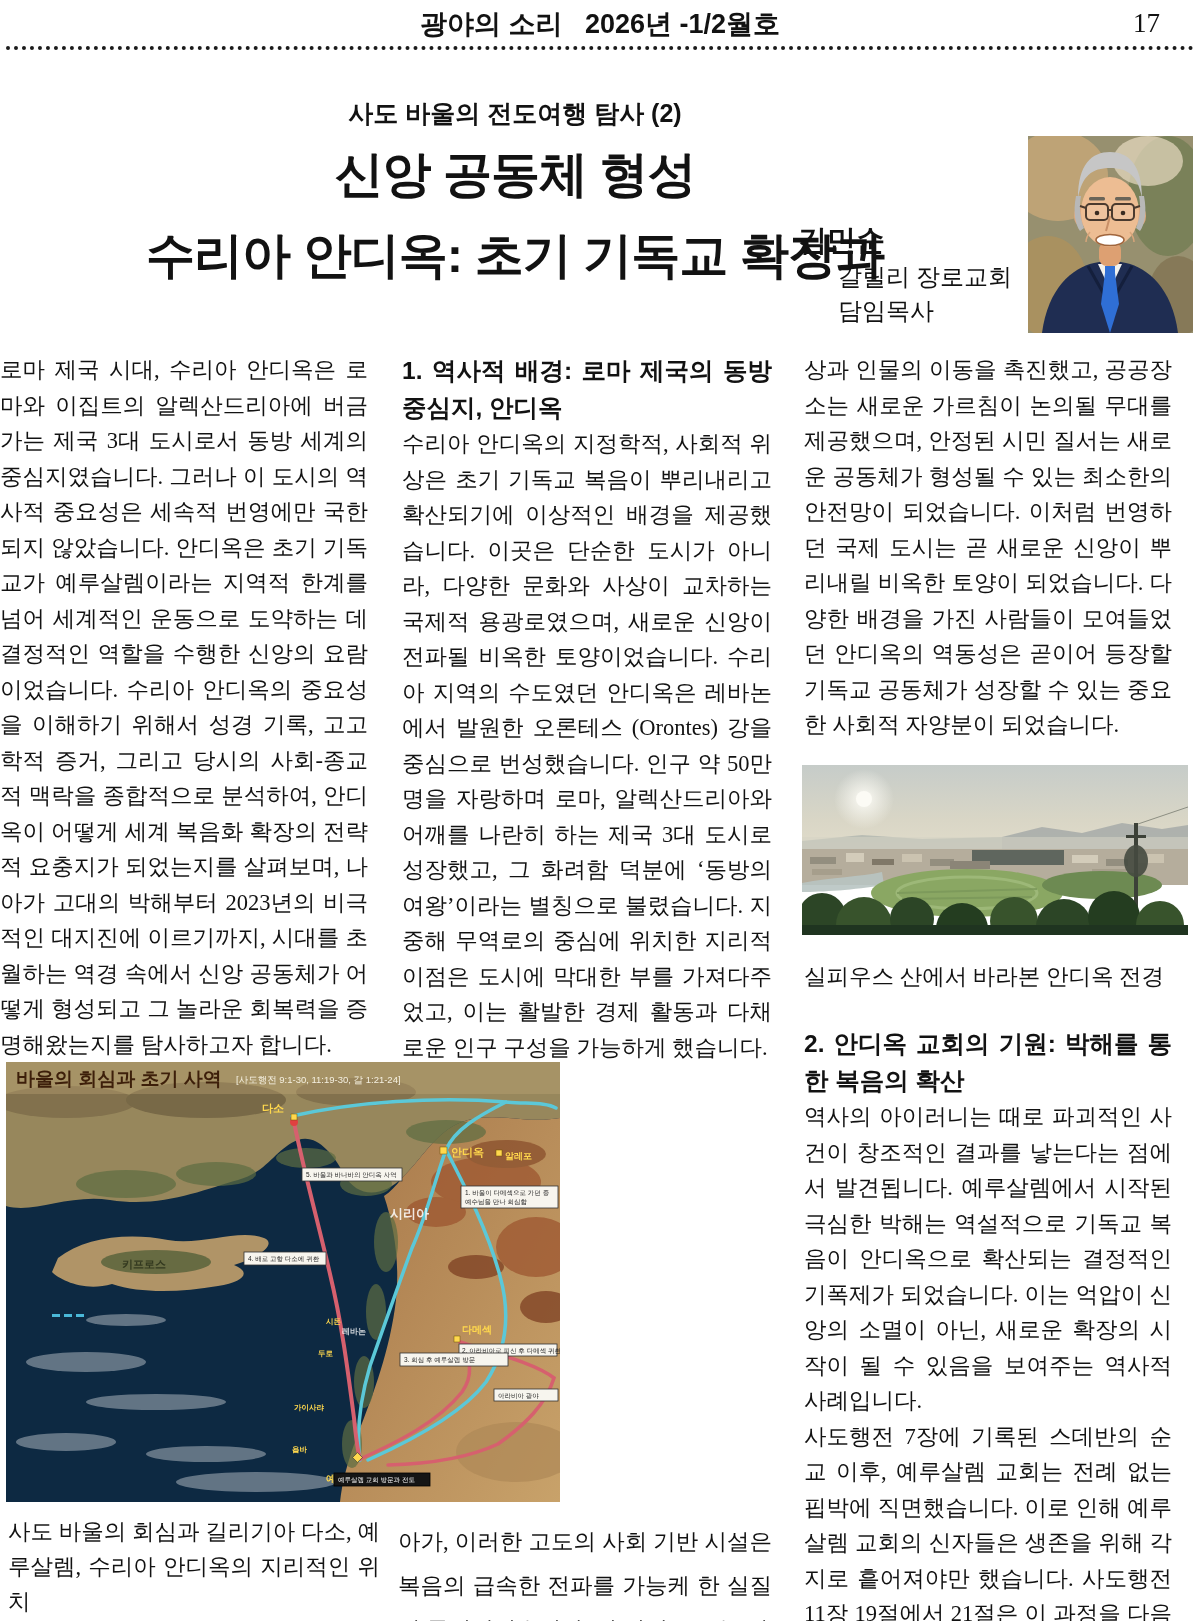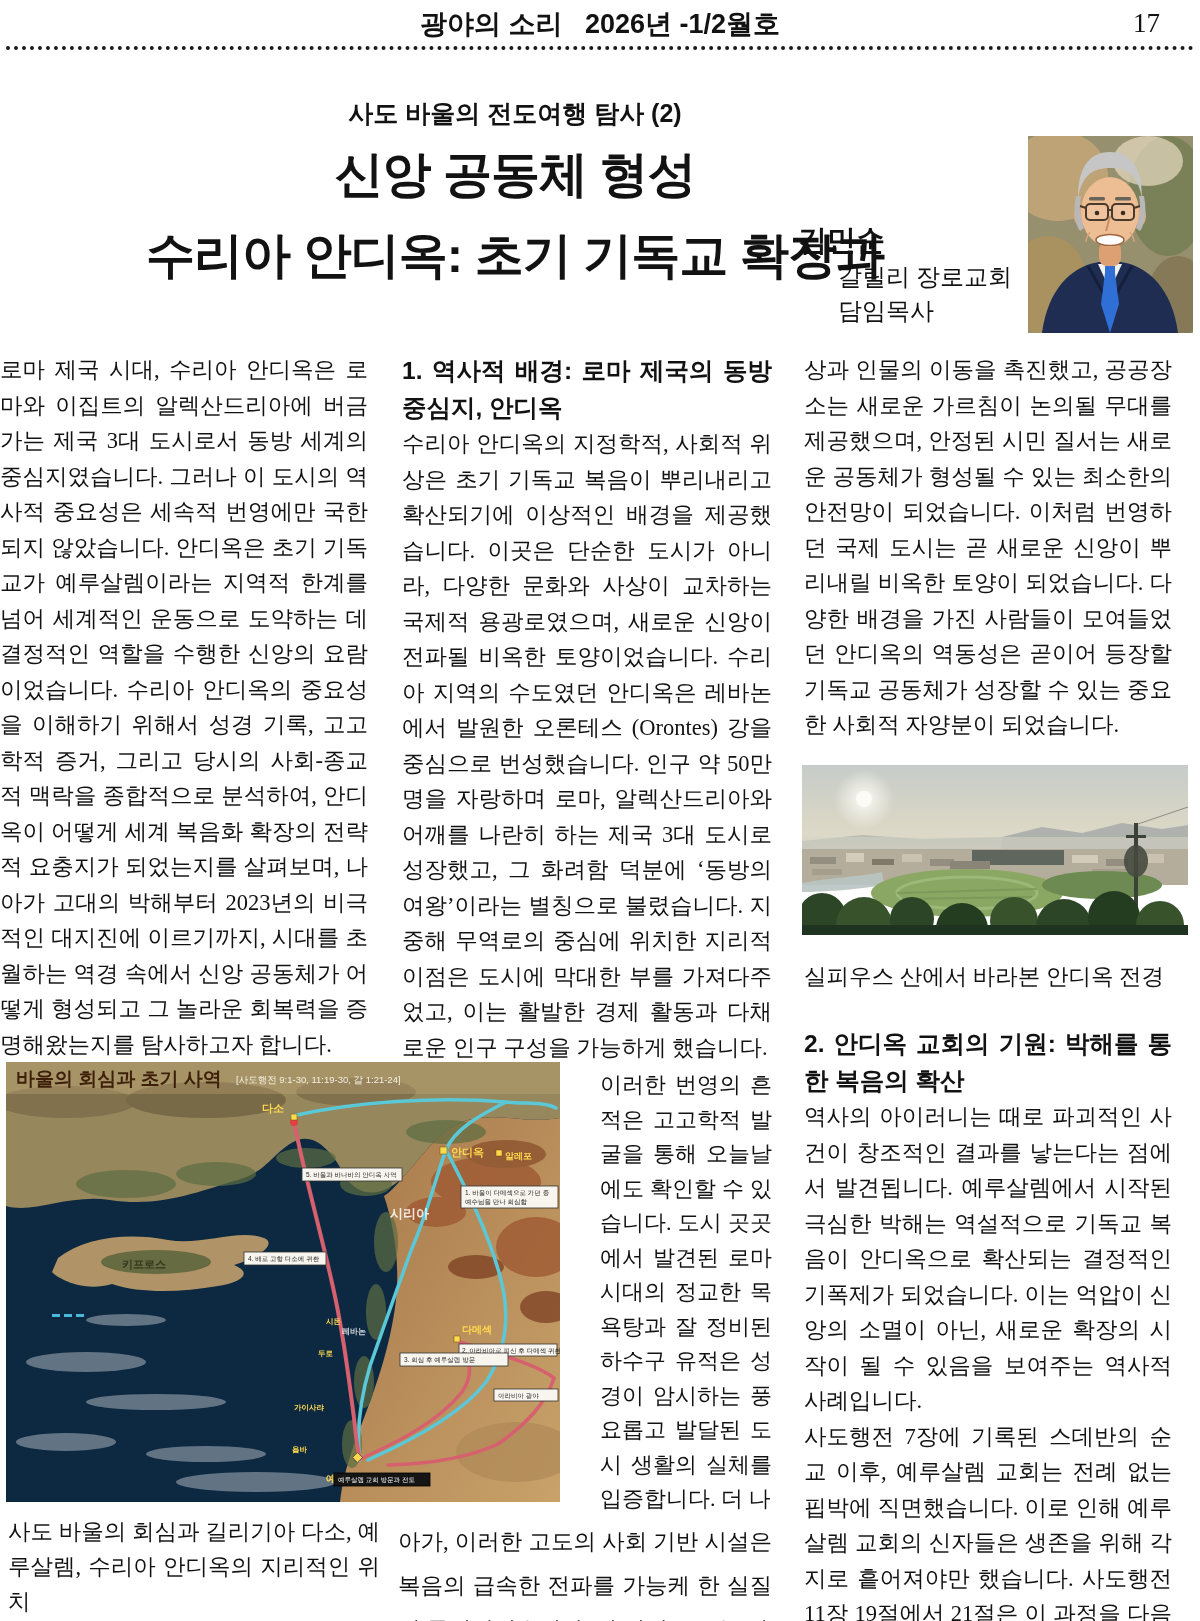--- a/index.html
+++ b/index.html
@@ -105,21 +105,20 @@
 
   <div class="col col1">
     <p>로마 제국 시대, 수리아 안디옥은 로마와 이집트의 알렉산드리아에 버금가는 제국 3대 도시로서 동방 세계의 중심지였습니다. 그러나 이 도시의 역사적 중요성은 세속적 번영에만 국한되지 않았습니다. 안디옥은 초기 기독교가 예루살렘이라는 지역적 한계를 넘어 세계적인 운동으로 도약하는 데 결정적인 역할을 수행한 신앙의 요람이었습니다. 수리아 안디옥의 중요성을 이해하기 위해서 성경 기록, 고고학적 증거, 그리고 당시의 사회-종교적 맥락을 종합적으로 분석하여, 안디옥이 어떻게 세계 복음화 확장의 전략적 요충지가 되었는지를 살펴보며, 나아가 고대의 박해부터 2023년의 비극적인 대지진에 이르기까지, 시대를 초월하는 역경 속에서 신앙 공동체가 어떻게 형성되고 그 놀라운 회복력을 증명해왔는지를 탐사하고자 합니다.</p>
   </div>
 
   <div class="col col2">
     <p class="col-head">1. 역사적 배경: 로마 제국의 동방 중심지, 안디옥</p>
     <p>수리아 안디옥의 지정학적, 사회적 위상은 초기 기독교 복음이 뿌리내리고 확산되기에 이상적인 배경을 제공했습니다. 이곳은 단순한 도시가 아니라, 다양한 문화와 사상이 교차하는 국제적 용광로였으며, 새로운 신앙이 전파될 비옥한 토양이었습니다. 수리아 지역의 수도였던 안디옥은 레바논에서 발원한 오론테스 (Orontes) 강을 중심으로 번성했습니다. 인구 약 50만 명을 자랑하며 로마, 알렉산드리아와 어깨를 나란히 하는 제국 3대 도시로 성장했고, 그 화려함 덕분에 ‘동방의 여왕’이라는 별칭으로 불렸습니다. 지중해 무역로의 중심에 위치한 지리적 이점은 도시에 막대한 부를 가져다주었고, 이는 활발한 경제 활동과 다채로운 인구 구성을 가능하게 했습니다.</p>
   </div>
 
-  <div class="narrow-block">이러한 번영의 흔적은 고고학적 발굴을 통해 오늘날에도 확인할 수 있습니다. 도시 곳곳에서 발견된 로마 시대의 정교한 목욕탕과 잘 정비된 하수구 유적은 성경이 암시하는 풍요롭고 발달된 도시 생활의 실체를 입증합니다. 더 나</div>
 
   <div class="bottom-block">아가, 이러한 고도의 사회 기반 시설은 복음의 급속한 전파를 가능케 한 실질적 동력이었습니다. 잘 닦인 도로는 사</div>
 
   <div class="col col3">
     <p>상과 인물의 이동을 촉진했고, 공공장소는 새로운 가르침이 논의될 무대를 제공했으며, 안정된 시민 질서는 새로운 공동체가 형성될 수 있는 최소한의 안전망이 되었습니다. 이처럼 번영하던 국제 도시는 곧 새로운 신앙이 뿌리내릴 비옥한 토양이 되었습니다. 다양한 배경을 가진 사람들이 모여들었던 안디옥의 역동성은 곧이어 등장할 기독교 공동체가 성장할 수 있는 중요한 사회적 자양분이 되었습니다.</p>
 
     <div class="photo2">
       <svg width="386" height="170" viewBox="0 0 386 170">
         <defs>
           <linearGradient id="skyg" x1="0" y1="0" x2="0" y2="1">

